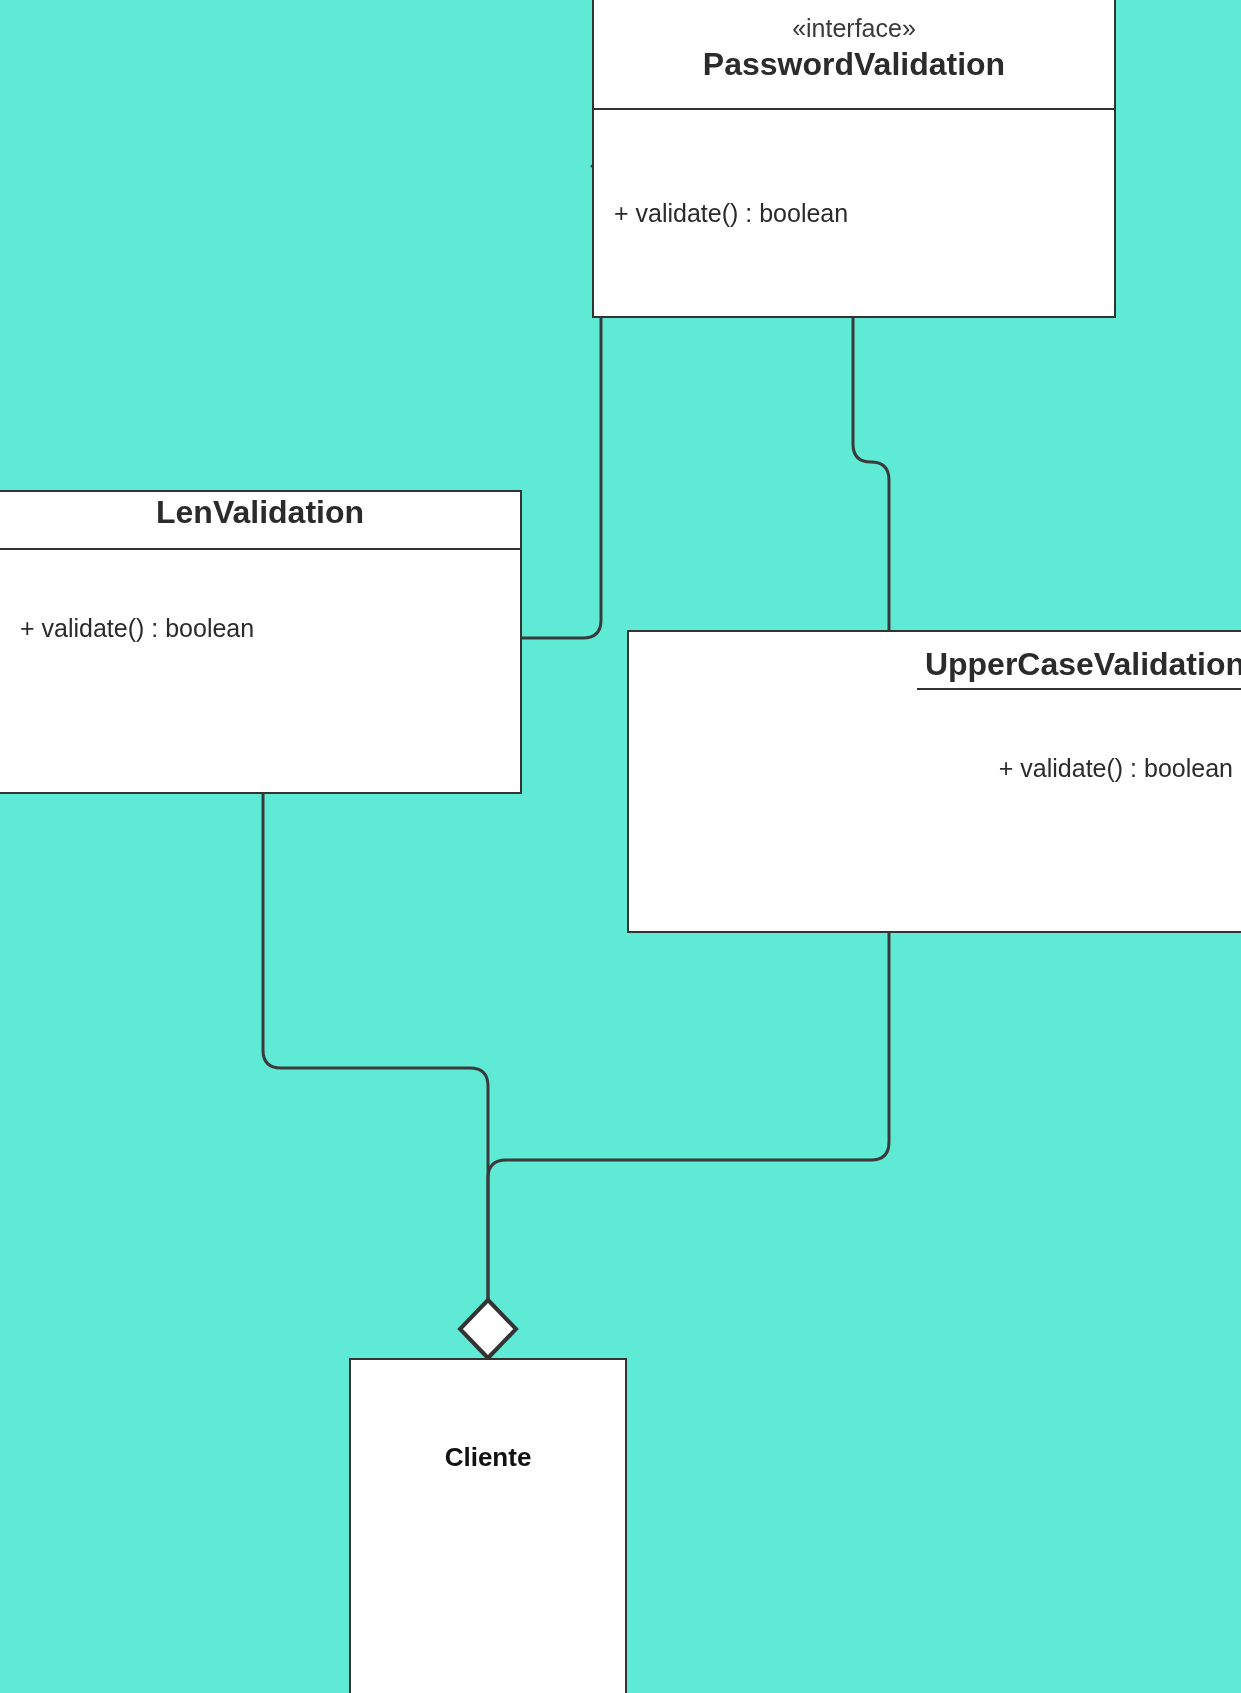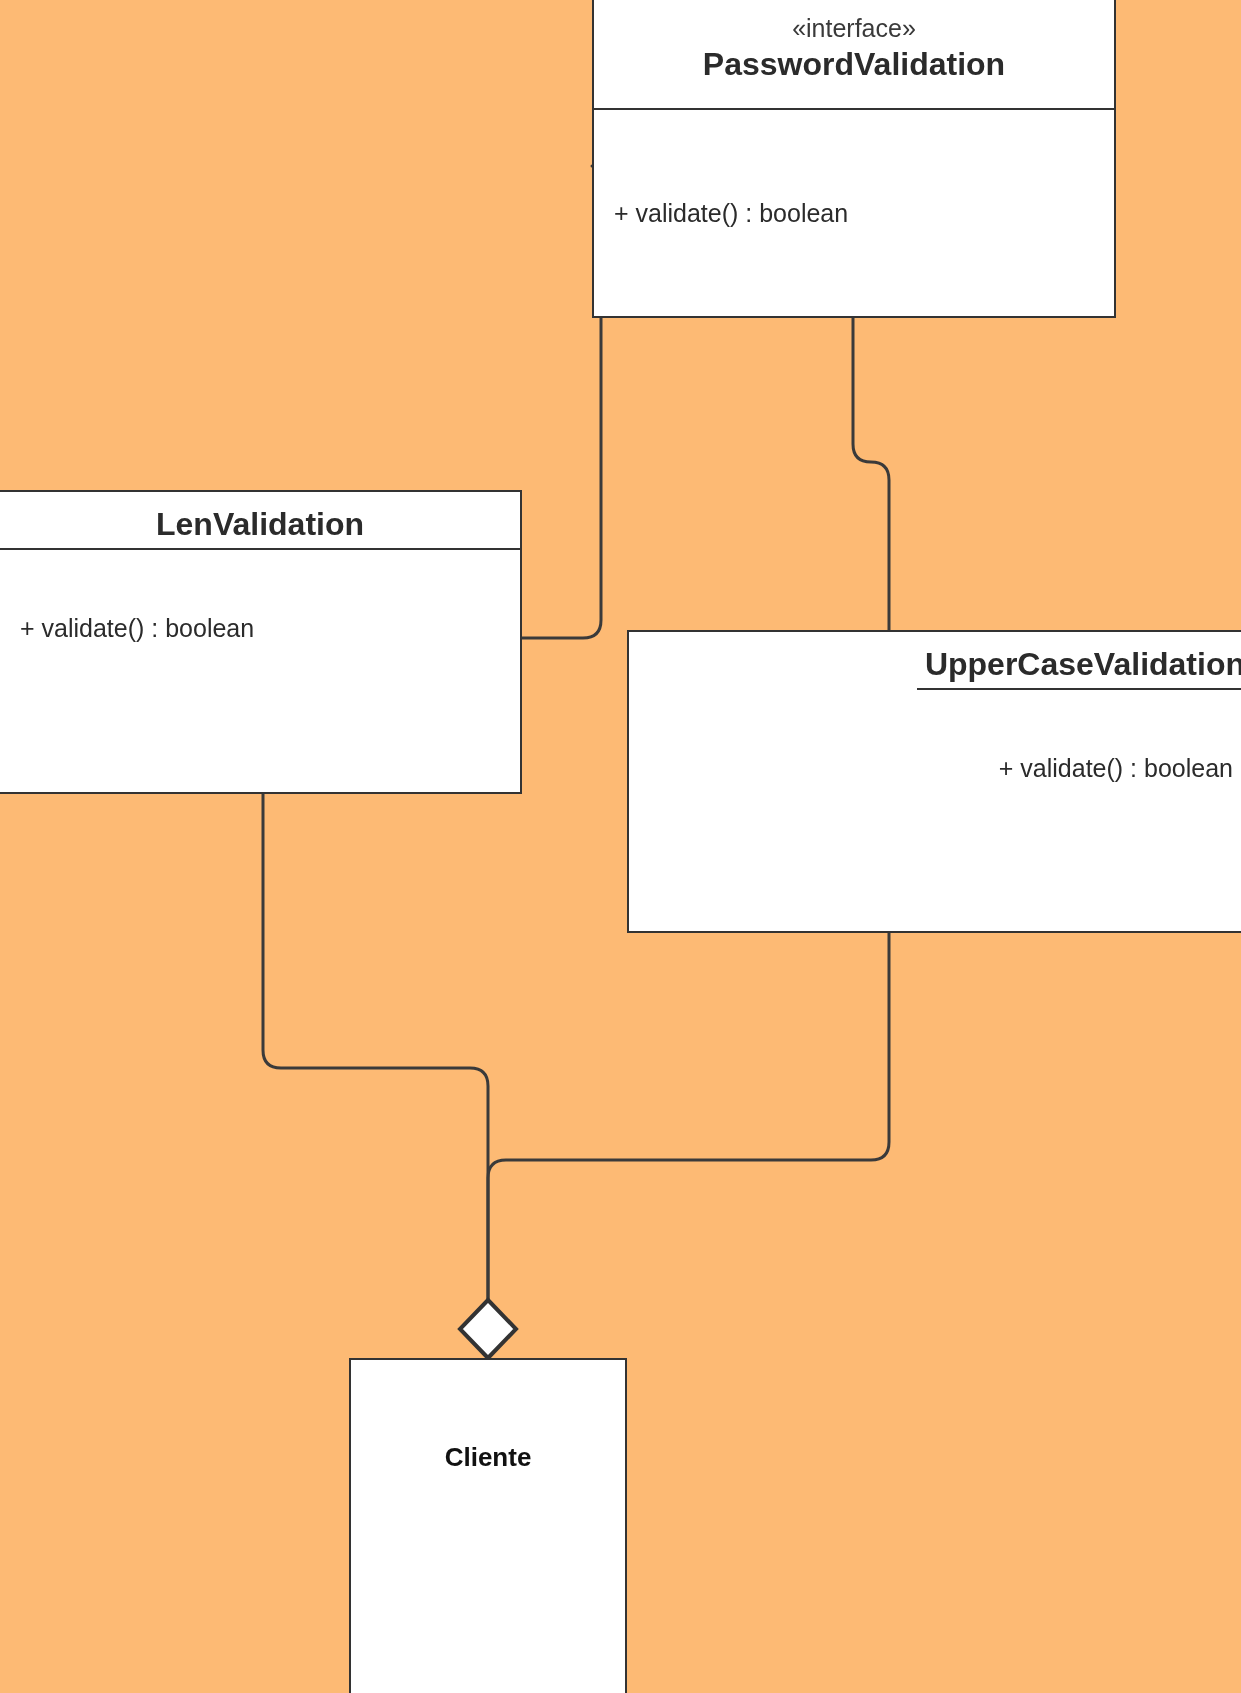--- a/index.html
+++ b/index.html
@@ -5,21 +5,21 @@
 <style>
   html, body {
     margin: 0;
     padding: 0;
     background: #000000;
   }
   #canvas {
     position: relative;
     width: 1241px;
     height: 1693px;
-    background: #fdba74;
+    background: #5eead4;
     overflow: hidden;
     font-family: "Liberation Sans", sans-serif;
   }
   
   #edges {
     position: absolute;
     left: 0;
     top: 0;
     width: 1241px;
     height: 1693px;
@@ -86,21 +86,21 @@
   }
   
   #class-password-validation {
     left: 592px; top: -6px; width: 524px; height: 324px;
   }
   #class-password-validation .uml-header { height: 114px; padding-top: 16px; }
 
   #class-len-validation {
     left: -2px; top: 490px; width: 524px; height: 304px;
   }
-  #class-len-validation .uml-header { height: 58px; padding-top: 12px; }
+  #class-len-validation .uml-header { height: 58px; padding-top: 0; }
   #class-len-validation .uml-body { padding-top: 62px; justify-content: flex-start; }
 
   #class-uppercase-validation {
     left: 627px; top: 630px; width: 628px; height: 303px; align-items: flex-end;
   }
   #class-uppercase-validation .uml-header { height: 58px; padding-top: 12px; }
   #class-uppercase-validation .uml-body { padding-top: 62px; justify-content: flex-start; }
 
   #class-cliente {
     left: 349px; top: 1358px; width: 278px; height: 340px;

